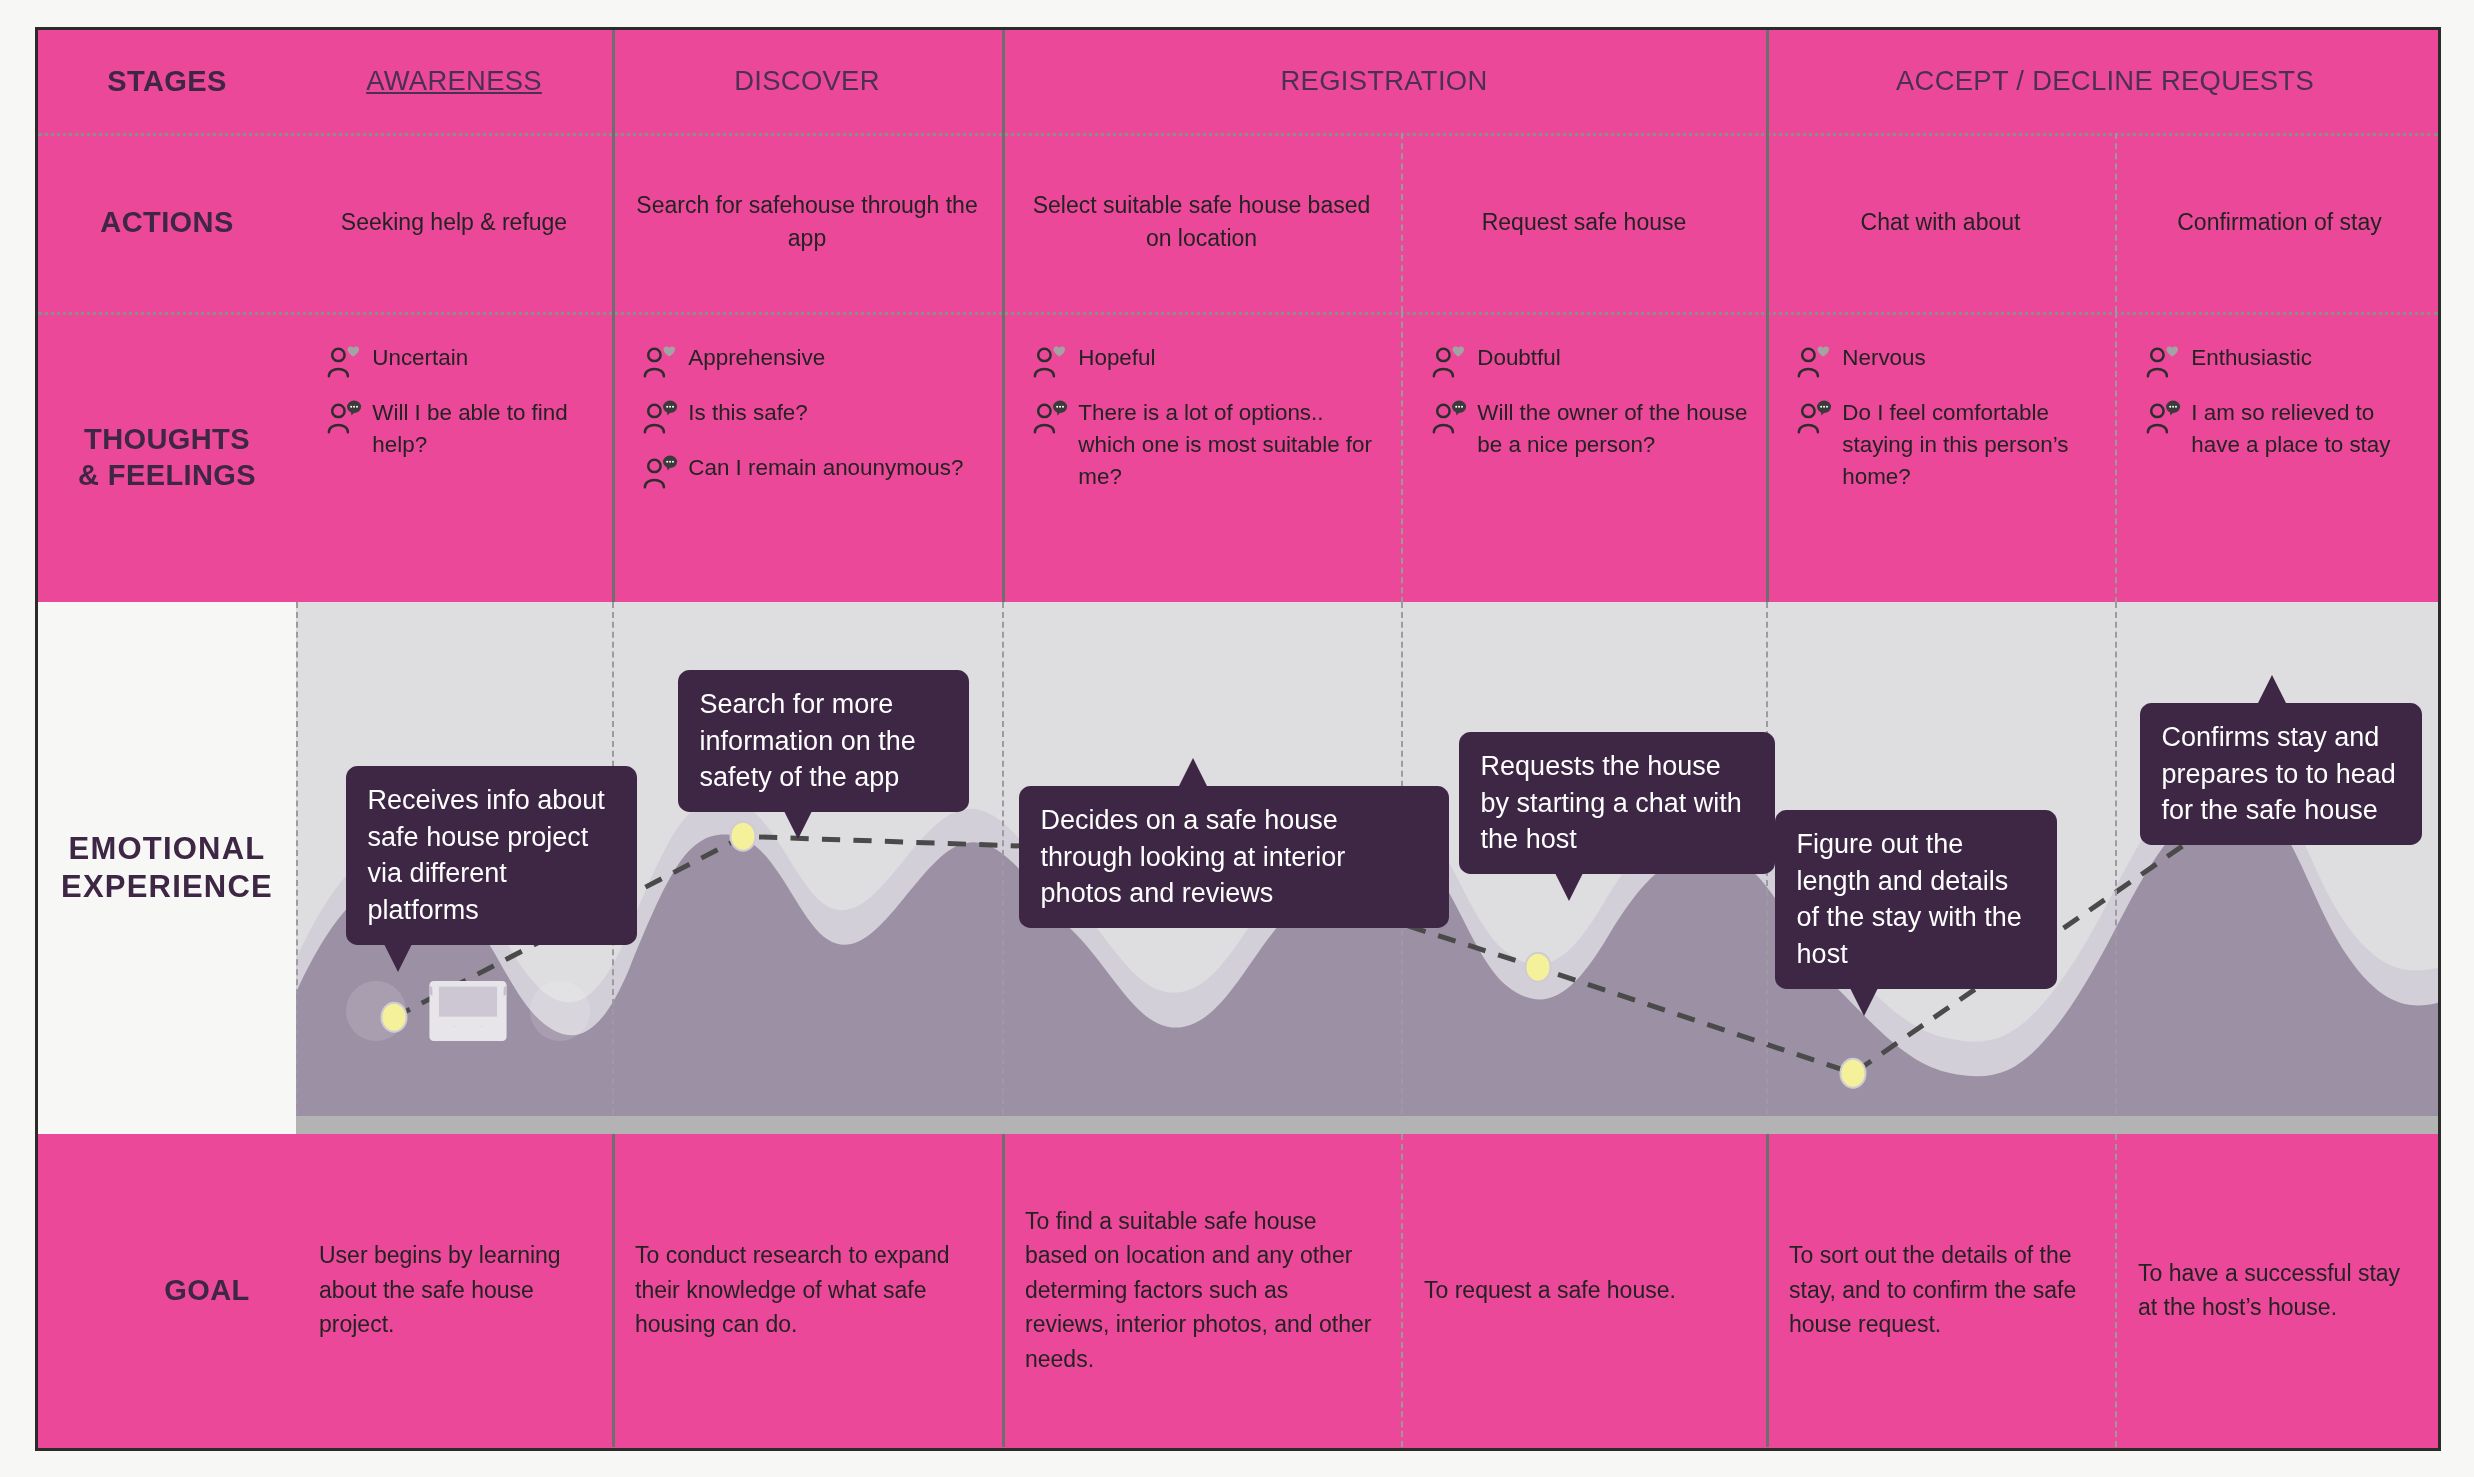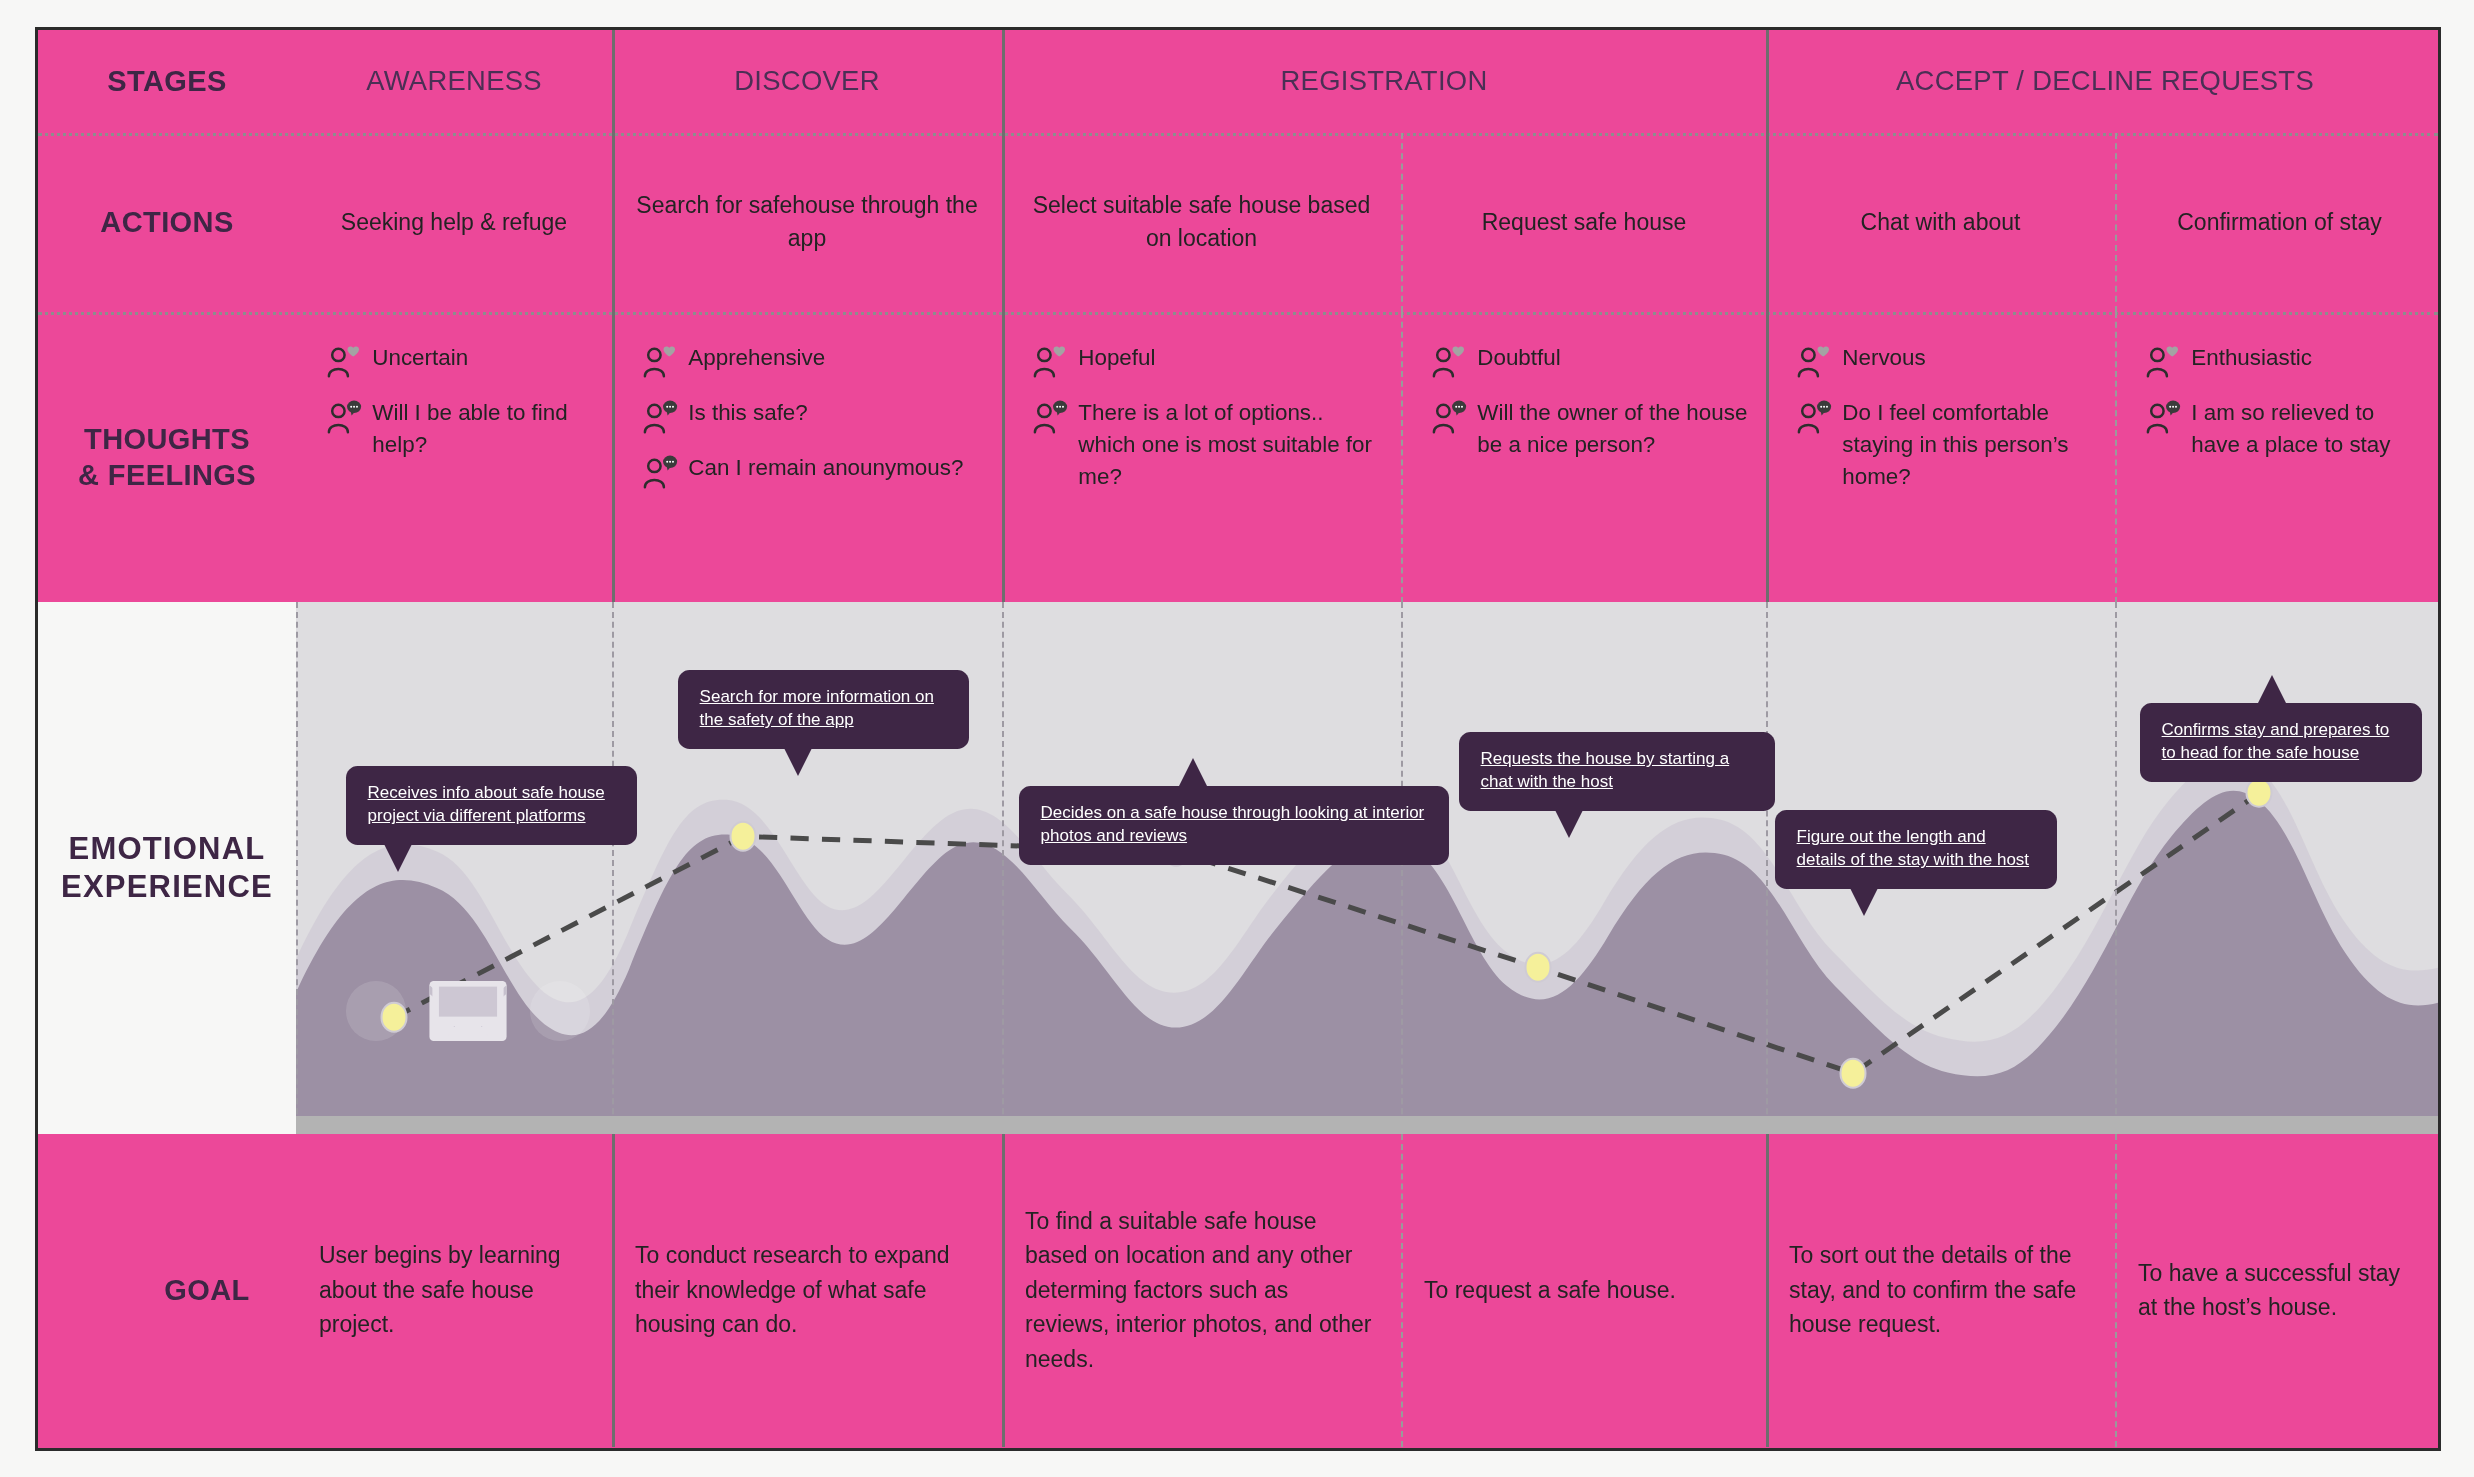--- a/index.html
+++ b/index.html
@@ -82,21 +82,21 @@
   .channel-icons{position:absolute;left:50px;bottom:93px;display:flex;gap:32px;z-index:5;}
   .chip{
     width:60px;height:60px;border-radius:50%;
     background:rgba(255,255,255,0.13);
     display:flex;align-items:center;justify-content:center;
   }
 
   .callout{
     position:absolute;background:#3e2645;color:#ffffff;
     border-radius:11.6px;padding:16.6px 21.6px;
-    font-size:17px;line-height:1.35;z-index:8;box-sizing:border-box;text-decoration:underline;
+    font-size:27px;line-height:1.35;z-index:8;box-sizing:border-box;
   }
   .callout .tail{
     position:absolute;width:0;height:0;
     border-left:14px solid transparent;border-right:14px solid transparent;
     border-top:28px solid #3e2645;
   }
 
   
   #goal-row{top:1104px;height:313px;}
   #goal-row .rowlabel{font-size:29px;padding-left:40px;}
@@ -106,21 +106,21 @@
   }
 </style>
 </head>
 <body>
 
 <div class="map">
 
   <div class="row" id="stages-row">
     <div class="rowlabel">STAGES</div>
     <div class="cells">
-      <div class="cell" style="left:0;width:316px;">AWARENESS</div>
+      <div class="cell" style="left:0;width:316px;text-decoration:underline;">AWARENESS</div>
       <div class="cell" style="left:316px;width:390px;">DISCOVER</div>
       <div class="cell" style="left:706px;width:764px;">REGISTRATION</div>
       <div class="cell" style="left:1470px;width:678px;">ACCEPT / DECLINE REQUESTS</div>
       <div class="vsep" style="left:316px;height:100%;"></div>
       <div class="vsep" style="left:706px;height:100%;"></div>
       <div class="vsep" style="left:1470px;height:100%;"></div>
     </div>
     <div class="hdot" style="top:103px;"></div>
   </div>
 

